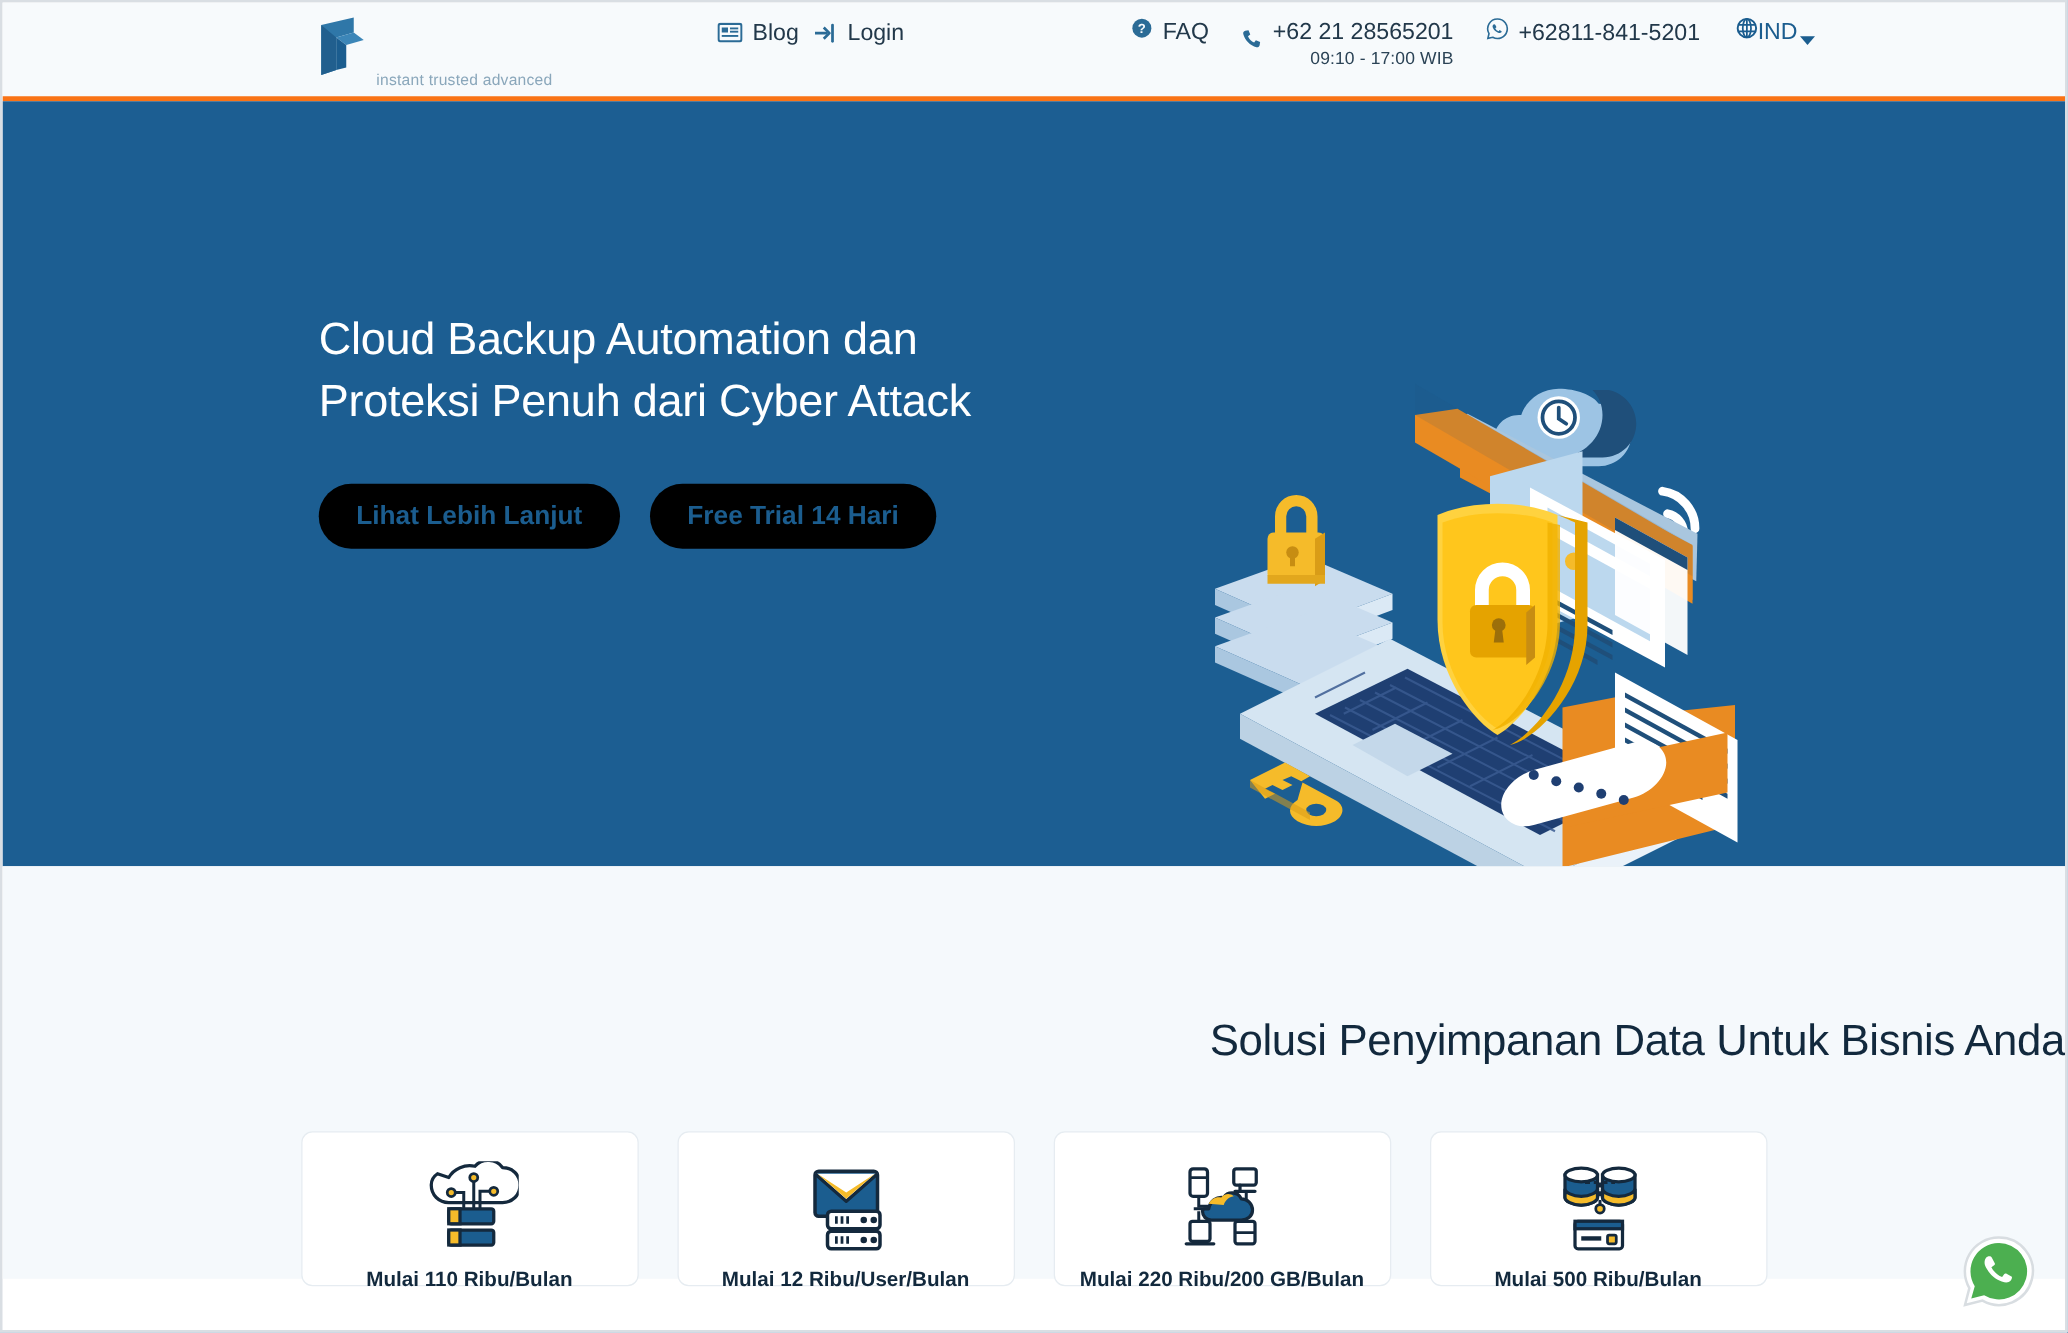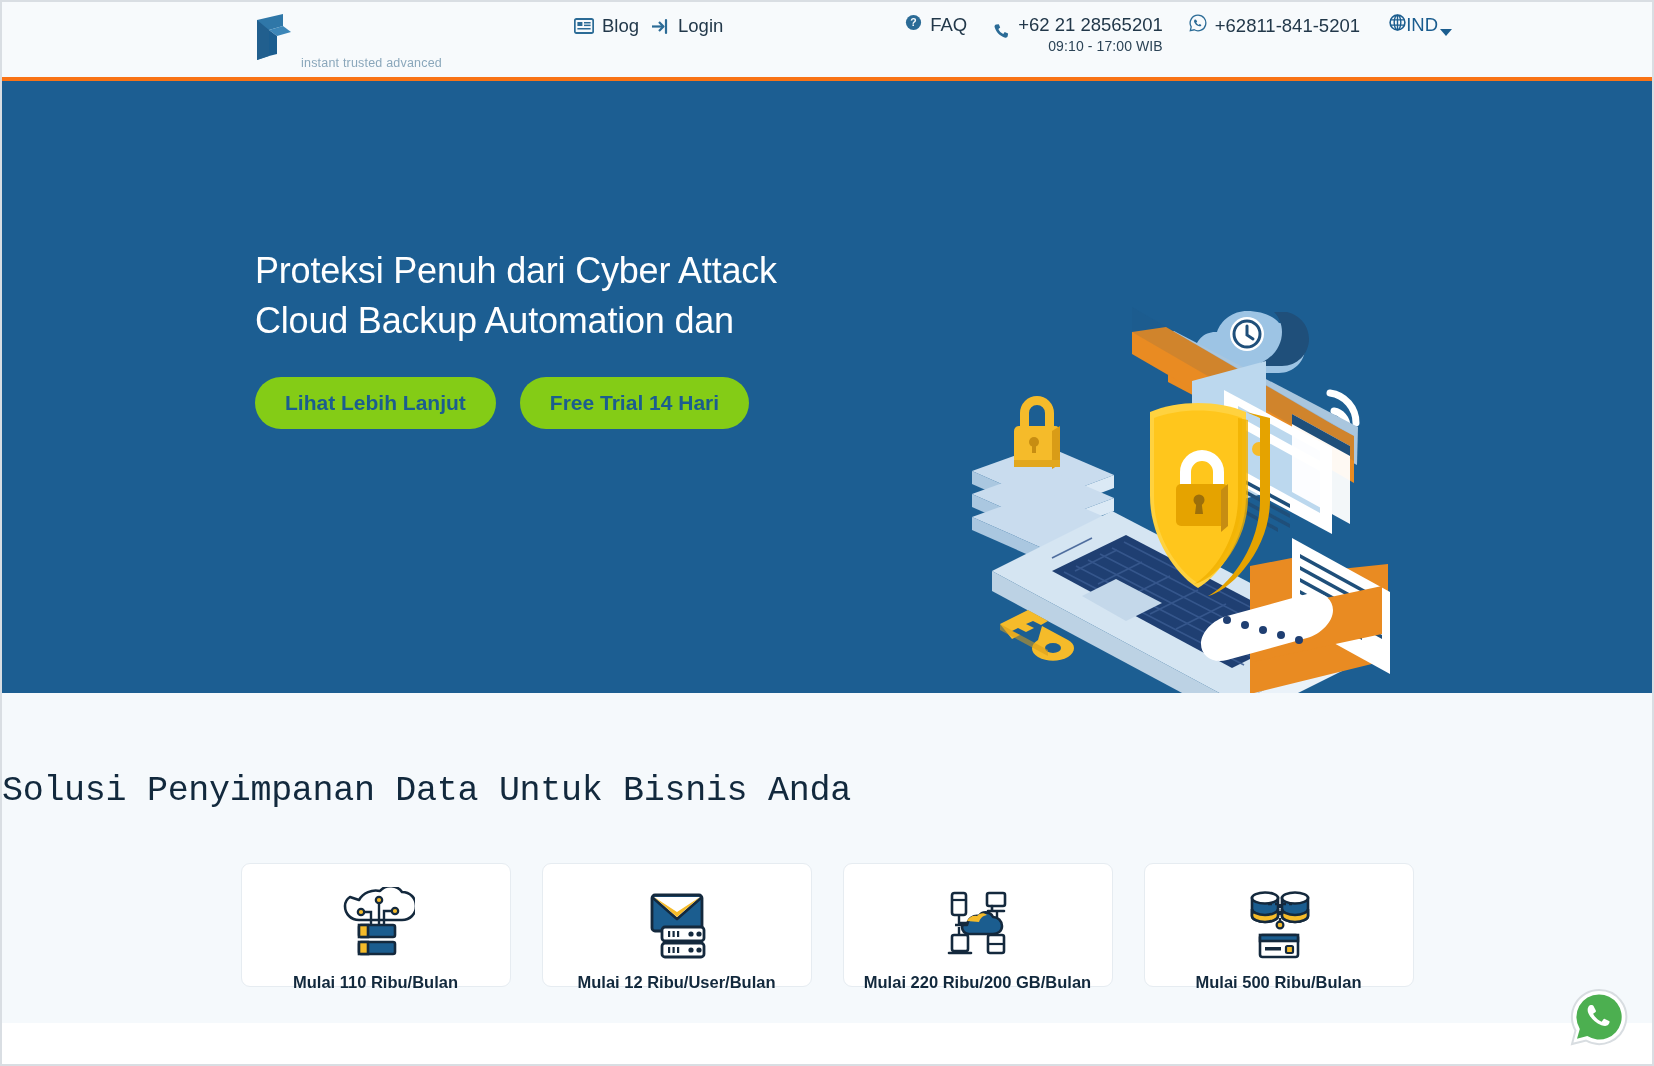--- a/index.html
+++ b/index.html
@@ -151,54 +151,54 @@
   .hero-title {
     color: #ffffff;
     font-size: 65px;
     font-weight: 700;
     letter-spacing: -1.2px;
     line-height: 1.1;
     margin-top: 16px;
   }
   .hero-btns { display: flex; gap: 24px; margin-top: 32px; }
   .btn {
-    background: #84cc16;
+    background: #000000;
     color: #1b5d8f;
     font-size: 21px;
     font-weight: 700;
     border: none;
     border-radius: 26px;
     padding: 14px 30px;
     cursor: pointer;
     font-family: "Liberation Sans", sans-serif;
     white-space: nowrap;
+    margin-top: 10px;
   }
 
   .hero-art {
     position: absolute;
     left: 940px;
     top: 185px;
     width: 470px;
     height: 440px;
   }
 
   
   .solutions {
     position: relative;
     height: 330px;
     background: #f5f9fc;
   }
   .section-title {
-    text-align: left;
-    padding-top: 78px;
+    text-align: right;
+    padding-top: 120px;
     font-size: 35px;
     color: #12293d;
     font-weight: 400;
     letter-spacing: -0.3px;
-    font-family: Liberation Mono, monospace;
   }
   .cards {
     display: flex;
     justify-content: center;
     gap: 31px;
     margin-top: 52px;
   }
   .card {
     width: 270px;
     height: 124px;
@@ -325,22 +325,22 @@
         </svg>
       </span>
       <span>IND</span>
       <span class="caret"></span>
     </div>
   </div>
 
 
   <div class="hero">
     <div class="hero-copy">
+      <div class="hero-sub">Cloud Backup Automation dan</div>
       <div class="hero-sub">Proteksi Penuh dari Cyber Attack</div>
-      <div class="hero-sub">Cloud Backup Automation dan</div>
       <div class="hero-btns">
         <button class="btn">Lihat Lebih Lanjut</button>
         <button class="btn">Free Trial 14 Hari</button>
       </div>
     </div>
 
     <div class="hero-art">
       <svg viewBox="0 0 470 440" width="470" height="440">
 
         <g>

